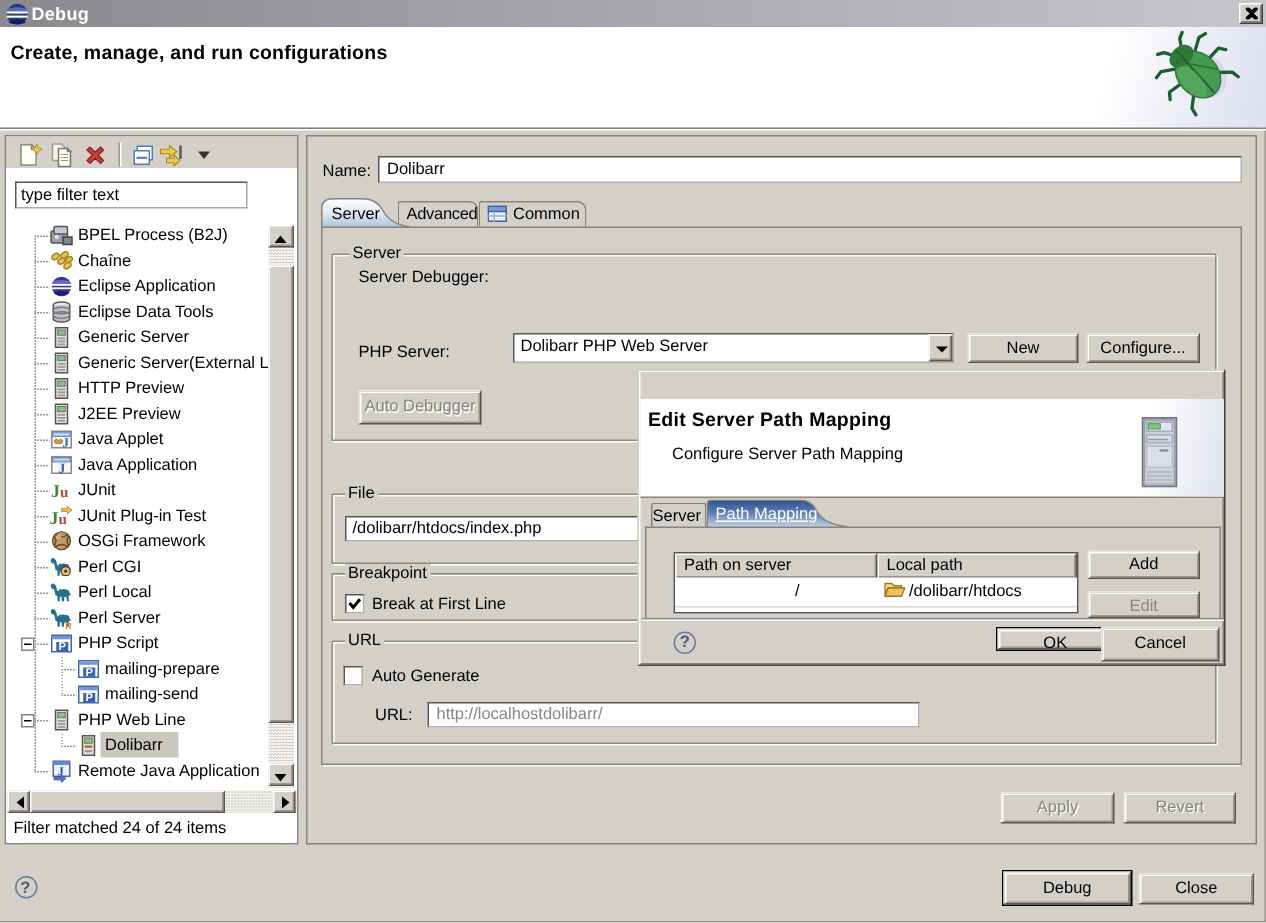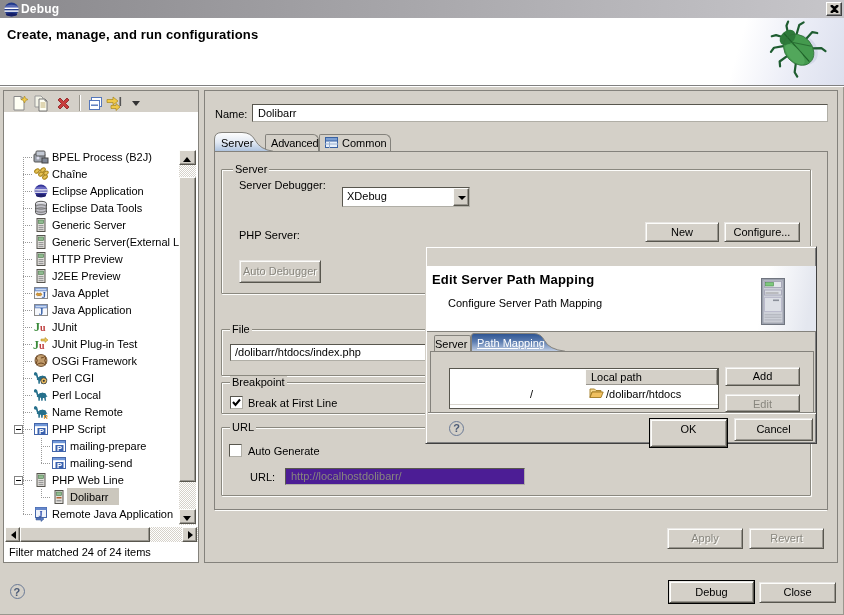--- a/index.html
+++ b/index.html
@@ -132,20 +132,21 @@
         <ellipse cx="28" cy="33" rx="6" ry="13" fill="#5fb468" opacity="0.5"></ellipse>
         <ellipse cx="34" cy="32" rx="13.5" ry="17" fill="none" stroke="#2e7038" stroke-width="0.8"></ellipse>
       </g>
     </svg>
   </div>
   <div id="headsep" class="abs"></div>
   <div id="headsep2" class="abs"></div>
 
   <div id="leftpanel" class="abs panel">
     <div id="lp-toolbar"></div>
+    <div id="lp-filter">type filter text</div>
     <div id="lp-status">Filter matched 24 of 24 items</div>
     <div id="toolbar-icons">
 <svg class="abs" style="left:8px;top:4px" width="17" height="17" viewBox="0 0 17 17">
           <path d="M2 1.5 L9 1.5 L12 4.5 L12 15 L2 15 Z" fill="#fffff4" stroke="#888"></path>
           <path d="M9 1.5 L9 4.5 L12 4.5 Z" fill="#e0e0d0" stroke="#888"></path>
           <path d="M12.5 1 L13.6 3.4 L16 4.5 L13.6 5.6 L12.5 8 L11.4 5.6 L9 4.5 L11.4 3.4 Z" fill="#f0c948" stroke="#a8861a" stroke-width="0.6"></path>
         </svg>
 <svg class="abs" style="left:29px;top:4px" width="17" height="17" viewBox="0 0 17 17">
           <path d="M2 1 L8 1 L10 3 L10 12 L2 12 Z" fill="#f4f4e8" stroke="#999"></path>
           <path d="M6 4 L12 4 L14 6 L14 16 L6 16 Z" fill="#fffff4" stroke="#777"></path>
@@ -329,21 +330,21 @@
           <span class="lbl" style="left:48px;position:absolute">Perl Local</span>
         </div>
       <div style="position:absolute;left:19px;top:321px;width:10px;height:1px;background-image:repeating-linear-gradient(to right,#999 0 1px,transparent 1px 2px)"></div>
       <div class="trow" style="top:313px">
           <div class="ticon" style="left:29px"><svg width="16" height="16" viewBox="0 0 16 16">
               <path d="M3.8 9.5 Q3.8 6.8 6 6.9 Q6.5 5.6 8.2 6 Q9.2 5.2 10.8 6 Q13 5.6 13.4 8.4 Q13.7 10 12.7 10.6 L13.1 13.8 L11.7 13.8 L11.2 11 L9.9 11 L9.6 13.8 L8.2 13.8 L8 10.8 L7 10.8 L6.8 13.8 L5.4 13.8 L5.2 10.3 Q4 10.2 3.8 9.5 Z" fill="#26708c"></path>
               <path d="M2.5 2 Q0.6 2.3 0.9 4.2 Q1.1 6 3 5.6 Q3.5 7.9 4.4 9.5 L6.4 10.1 Q5.1 7.6 4.7 5.1 Q4.5 2.7 2.5 2 Z" fill="#26708c"></path>
               <path d="M13 8.6 Q14 8.8 13.8 10" stroke="#26708c" stroke-width="0.8" fill="none"></path>
               <text x="10.5" y="15" font-size="6" font-weight="bold" fill="#e08818" font-family="Liberation Sans">R</text>
             </svg></div>
-          <span class="lbl" style="left:48px;position:absolute">Name Remote</span>
+          <span class="lbl" style="left:48px;position:absolute">Perl Server</span>
         </div>
       <div style="position:absolute;left:19px;top:338px;width:10px;height:1px;background-image:repeating-linear-gradient(to right,#999 0 1px,transparent 1px 2px)"></div>
       <div style="position:absolute;left:10px;top:334px;width:9px;height:9px;background:#fff;border:1px solid #848484">
           <div style="position:absolute;left:1px;top:3px;width:5px;height:1px;background:#000"></div>
         </div>
       <div class="trow" style="top:330px">
           <div class="ticon" style="left:29px"><svg width="16" height="16" viewBox="0 0 16 16">
               <rect x="1.5" y="2.5" width="13" height="11" fill="#fff" stroke="#4466aa"></rect>
               <rect x="2" y="3" width="12" height="2.2" fill="#6e96d8"></rect>
               <rect x="4.5" y="7" width="8" height="6.2" fill="#3a62b0"></rect>
@@ -454,48 +455,48 @@
     <span class="lbl11" style="left:16px;top:46px">Server</span>
     <div class="tabline" style="left:9px;top:60px;width:614px;height:1px"></div>
     <div class="tabline" style="left:9px;top:60px;width:1px;height:359px"></div>
     <div class="tabline" style="left:622px;top:60px;width:1px;height:359px"></div>
     <div class="tabline" style="left:9px;top:418px;width:614px;height:1px"></div>
     <div style="position:absolute;left:10px;top:419px;width:612px;height:1px;background:#fdfdfb"></div>
 
     <div class="gbox" style="left:16px;top:78px;width:590px;height:125px"></div>
     <div class="glabel" style="left:28px;top:72px">Server</div>
     <span class="lbl11" style="left:34px;top:88px">Server Debugger:</span>
-    <div class="combo" style="left:137px;top:96px;width:128px;height:20px">
-        <span class="ctext">XDebug</span>
+    <span class="lbl11" style="left:34px;top:138px">PHP Server:</span>
+    <div class="combo" style="left:137px;top:131px;width:294px;height:20px">
+        <span class="ctext">Dolibarr PHP Web Server</span>
         <div class="cbtn">
           <div class="carr"></div>
         </div>
       </div>
-    <span class="lbl11" style="left:34px;top:138px">PHP Server:</span>
     <div class="btn" style="left:440px;top:131px;width:74px;height:20px;padding-top:3px">New</div>
     <div class="btn" style="left:519px;top:131px;width:76px;height:20px;padding-top:3px">Configure...</div>
     <div class="btn disabled" style="left:34px;top:169px;width:82px;height:23px;padding-top:4px">Auto Debugger</div>
 
     <div class="gbox" style="left:16px;top:238px;width:590px;height:47px"></div>
     <div class="glabel" style="left:25px;top:232px">File</div>
     <div class="field" style="left:25px;top:253px;width:572px;height:17px;padding:1px 0 0 4px">/dolibarr/htdocs/index.php</div>
 
     <div class="gbox" style="left:16px;top:291px;width:590px;height:32px"></div>
     <div class="glabel" style="left:25px;top:285px">Breakpoint</div>
     <div class="chk" style="left:25px;top:305px"><svg width="11" height="11" viewBox="0 0 11 11">
           <path d="M2 5 L4.5 8 L9 2.5" stroke="#000" stroke-width="2" fill="none"></path>
         </svg></div>
     <span class="lbl11" style="left:43px;top:306px">Break at First Line</span>
 
     <div class="gbox" style="left:16px;top:336px;width:590px;height:69px"></div>
     <div class="glabel" style="left:25px;top:330px">URL</div>
     <div class="chk" style="left:24px;top:353px"></div>
     <span class="lbl11" style="left:43px;top:354px">Auto Generate</span>
     <span class="lbl11" style="left:45px;top:380px">URL:</span>
-    <div class="field" style="left:80px;top:377px;width:240px;height:17px;background:#4c1d95;color:#88867e;padding:1px 0 0 5px">http://localhostdolibarr/</div>
+    <div class="field" style="left:80px;top:377px;width:328px;height:17px;background:#ffffff;color:#88867e;padding:1px 0 0 5px">http://localhostdolibarr/</div>
 
     <div class="btn disabled" style="left:462px;top:437px;width:76px;height:21px;padding-top:3px">Apply</div>
     <div class="btn disabled" style="left:544px;top:437px;width:75px;height:21px;padding-top:3px">Revert</div>
   </div>
 
   <div id="dlg" class="abs">
     <div id="dlg-head">
       <span class="t1">Edit Server Path Mapping</span>
       <span class="t2">Configure Server Path Mapping</span>
       <div style="position:absolute;right:0;top:0;width:120px;height:65px;background:linear-gradient(100deg,rgba(255,255,255,0) 55%,#e4e7ef 92%)"></div>
@@ -526,36 +527,37 @@
           </linearGradient>
         </defs>
       <path d="M0.5 19 L0.5 3 Q0.5 0.5 3 0.5 L63 0.5 Q70 0.5 73.5 7.5 Q78 16.5 94 18.2 L94 19 Z" fill="url(#tg2)" stroke="#84827c" stroke-width="1"></path>
     </svg>
     <span class="lbl11" style="left:51px;top:90px;color:#fff;text-decoration:underline">Path Mapping</span>
     <div class="tabline" style="left:4px;top:104px;width:384px;height:1px"></div>
     <div class="tabline" style="left:4px;top:104px;width:1px;height:61px"></div>
     <div class="tabline" style="left:387px;top:104px;width:1px;height:61px"></div>
 
     <div id="tbl">
+      <div class="th" style="left:0;width:135px">Path on server</div>
       <div class="th" style="left:135px;width:133px">Local path</div>
       <span class="lbl11" style="left:80px;top:19px">/</span>
       <svg class="abs" style="left:139px;top:18px" width="15" height="12" viewBox="0 0 15 12">
           <path d="M1 10.5 L1 2 L5.5 2 L7 3.5 L12 3.5 L12 5 L3 5 Z" fill="#f6d990" stroke="#a07820" stroke-width="0.9"></path>
           <path d="M1 10.5 L3.2 5 L14.2 5 L12 10.5 Z" fill="#f0c060" stroke="#a07820" stroke-width="0.9"></path>
         </svg>
       <span class="lbl11" style="left:156px;top:19px">/dolibarr/htdocs</span>
         <div style="position:absolute;left:0;top:35px;width:270px;height:1px;background:#d8d5ce"></div>
     </div>
     <div class="btn" style="left:299px;top:120px;width:75px;height:19px;padding-top:2px">Add</div>
     <div class="btn dis" style="left:299px;top:147px;width:75px;height:18px;padding-top:3px;color:#88867e">Edit</div>
 
     <div style="position:absolute;left:2px;top:165px;width:388px;height:1px;background:#84827c"></div>
     <div style="position:absolute;left:2px;top:166px;width:388px;height:1px;background:#fdfdfb"></div>
     <div class="helpcirc" style="left:23px;top:174px">?</div>
-    <div class="defbtn" style="left:223px;top:171px;width:79px;height:30px">
+    <div class="defbtn" style="left:238px;top:171px;width:79px;height:16px">
         <div class="inner" style="padding-top:3px">OK</div>
       </div>
     <div class="btn" style="left:308px;top:171px;width:79px;height:23px;padding-top:4px">Cancel</div>
   </div>
 
   <div class="helpcirc abs" style="left:10px;top:584px"></div>
   <div class="abs" style="left:13.5px;top:586px;font-weight:bold;color:#4a5a76">?</div>
   <div class="defbtn abs" style="left:668px;top:580px;width:87px;height:24px">
       <div class="inner" style="padding-top:4px">Debug</div>
     </div>

